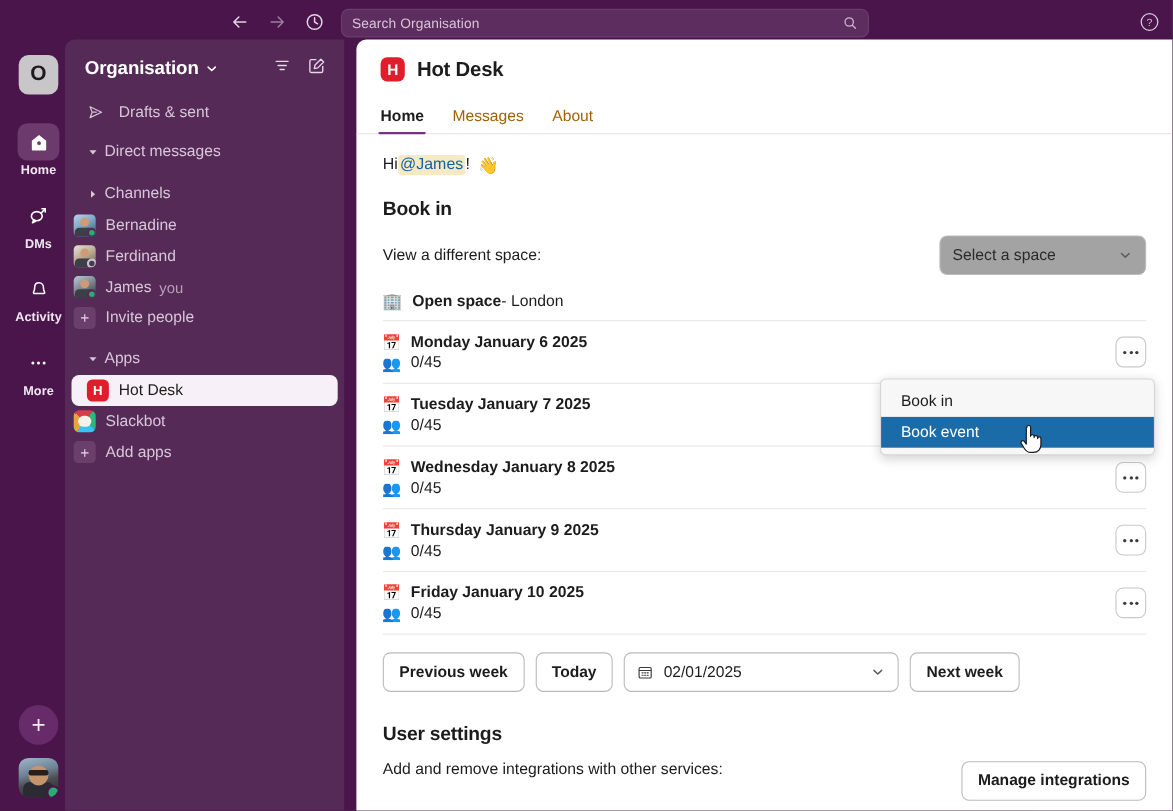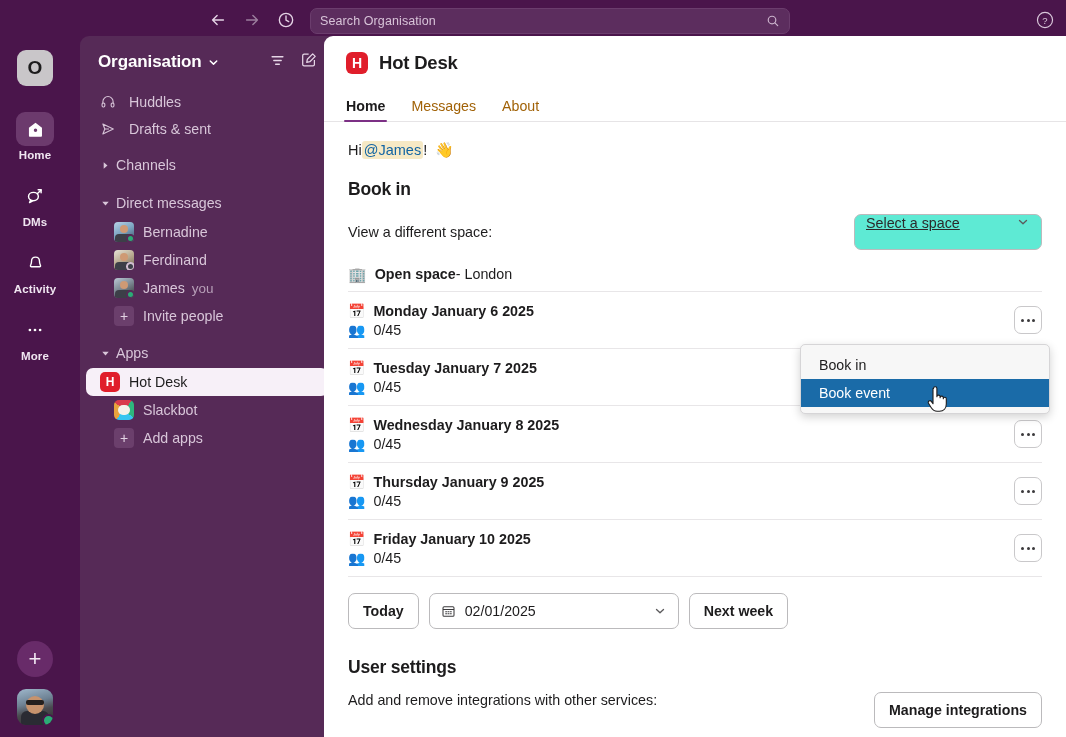--- a/index.html
+++ b/index.html
@@ -123,21 +123,21 @@
   }
   .presence-dot {
     position: absolute; right: -2px; bottom: -2px;
     width: 13px; height: 13px; border-radius: 50%;
     background: #2bac76;
     border: 2.5px solid #4a154b;
   }
 
   
   .sidebar {
-    position: absolute; left: 80px; top: 36px;
+    position: absolute; left: 59px; top: 36px;
     width: 254px; height: 701px;
     background: #562a57;
     border-radius: 9px 0 0 0;
     padding-top: 4px;
     overflow: hidden;
   }
   .sb-head {
     height: 44px;
     display: flex; align-items: center;
     padding: 0 16px 0 18px;
@@ -170,21 +170,21 @@
     color: #d8c6d9; font-size: 14.2px;
     margin-top: 8px;
   }
   .sb-section .tri {
     width: 22px; display:flex; align-items:center; justify-content:center;
     color: #d8c6d9;
   }
   .sb-dm {
     height: 28px;
     display: flex; align-items: center;
-    padding-left: 34px;
+    padding-left: 8px;
     color: #d8c6d9; font-size: 14.2px;
   }
   .dm-av {
     position: relative;
     width: 20px; height: 20px; border-radius: 4px;
     margin-right: 9px; flex: 0 0 auto;
     overflow: hidden;
   }
   .dm-av.a1 { background: linear-gradient(150deg,#b9d4e8,#7fa7c4 45%,#3a5368); }
   .dm-av.a2 { background: linear-gradient(150deg,#e8e4d8,#b6a88e 50%,#6a5f4c); }
@@ -297,25 +297,24 @@
     margin-top: 14px;
     display: flex; align-items: center;
     min-height: 34px;
   }
   .row-space .lbl { font-size: 14.3px; color: #1d1c1d; }
   .select-space {
     margin-left: auto;
     width: 188px; height: 36px;
     border: 1px solid #bbbabc;
     border-radius: 7px;
-    display: flex; 
+    display: flex; align-items: center;
     padding: 0 11px;
     font-size: 14.3px; color: #2b2a2b;
-    background: #5eead4;
-    text-decoration: underline;
+    background: #a3a3a3;
   }
   .select-space .cv { margin-left: auto; color: #5b5a5c; display:flex; }
   .space-row {
     margin-top: 16px;
     display: flex; align-items: center;
     font-size: 14.3px; color: #1d1c1d;
     padding-bottom: 9px;
   }
   .space-row .em { margin-right: 8px; font-size: 15px; line-height: 1; }
   .space-row b { font-weight: 700; }
@@ -532,55 +531,45 @@
               <path d="M9.6 3.6H4.6c-.9 0-1.6.7-1.6 1.6v9.8c0 .9.7 1.6 1.6 1.6h9.8c.9 0 1.6-.7 1.6-1.6v-5"></path>
               <path d="m14.1 3.2 2.8 2.8-5.9 5.9-3.5.7.7-3.5 5.9-5.9Z"></path>
             </svg>
         </span>
       </span>
     </div>
 
     <div class="sb-list">
       <div class="sb-row">
         <span class="sb-ico">
-          <svg width="16" height="16" viewBox="0 0 20 20" fill="none" stroke="currentColor" stroke-width="1.4" stroke-linecap="round">
-              <path d="M3.6 12V9.6a6.4 6.4 0 0 1 12.8 0V12"></path>
-              <rect x="2.6" y="11.2" width="3.4" height="5" rx="1.4"></rect>
-              <rect x="14" y="11.2" width="3.4" height="5" rx="1.4"></rect>
-            </svg>
-        </span>
-        <span>Huddles</span>
-      </div>
-      <div class="sb-row">
-        <span class="sb-ico">
           <svg width="16" height="16" viewBox="0 0 20 20" fill="none" stroke="currentColor" stroke-width="1.4" stroke-linejoin="round">
               <path d="M3.6 3.8 16.6 10 3.6 16.2 6 10 3.6 3.8Z"></path>
               <path d="M6 10h5.2"></path>
             </svg>
         </span>
         <span>Drafts &amp; sent</span>
       </div>
+    </div>
+
+    <div class="sb-section">
+      <span class="tri">
+        <svg width="9" height="9" viewBox="0 0 10 10" fill="currentColor">
+            <path d="M1.4 3h7.2L5 7.2 1.4 3Z"></path>
+          </svg>
+      </span>
+      <span>Direct messages</span>
     </div>
 
     <div class="sb-section">
       <span class="tri">
         <svg width="9" height="9" viewBox="0 0 10 10" fill="currentColor">
             <path d="M3 1.4 7.2 5 3 8.6V1.4Z"></path>
           </svg>
       </span>
       <span>Channels</span>
-    </div>
-
-    <div class="sb-section">
-      <span class="tri">
-        <svg width="9" height="9" viewBox="0 0 10 10" fill="currentColor">
-            <path d="M1.4 3h7.2L5 7.2 1.4 3Z"></path>
-          </svg>
-      </span>
-      <span>Direct messages</span>
     </div>
 
     <div class="sb-dm">
       <span class="dm-av a1">
         <span class="bd"></span>
         <span class="hd"></span>
         <span class="dm-dot"></span>
       </span>
       <span>Bernadine</span>
     </div>
@@ -759,20 +748,21 @@
           </div>
         </div>
         <div class="dots-btn">
             <i></i>
             <i></i>
             <i></i>
           </div>
       </div>
 
       <div class="week-bar">
+        <div class="btn">Previous week</div>
         <div class="btn">Today</div>
         <div class="datepick">
           <span class="cal">
             <svg width="15" height="15" viewBox="0 0 18 18" fill="none" stroke="currentColor" stroke-width="1.25">
                 <rect x="2.4" y="3.4" width="13.2" height="11.4" rx="1.4"></rect>
                 <path d="M2.4 6.6h13.2"></path>
                 <path d="M5.6 9.2h1.2M8.4 9.2h1.2M11.2 9.2h1.2M5.6 11.8h1.2M8.4 11.8h1.2M11.2 11.8h1.2" stroke-linecap="round"></path>
               </svg>
           </span>
           <span>02/01/2025</span>

